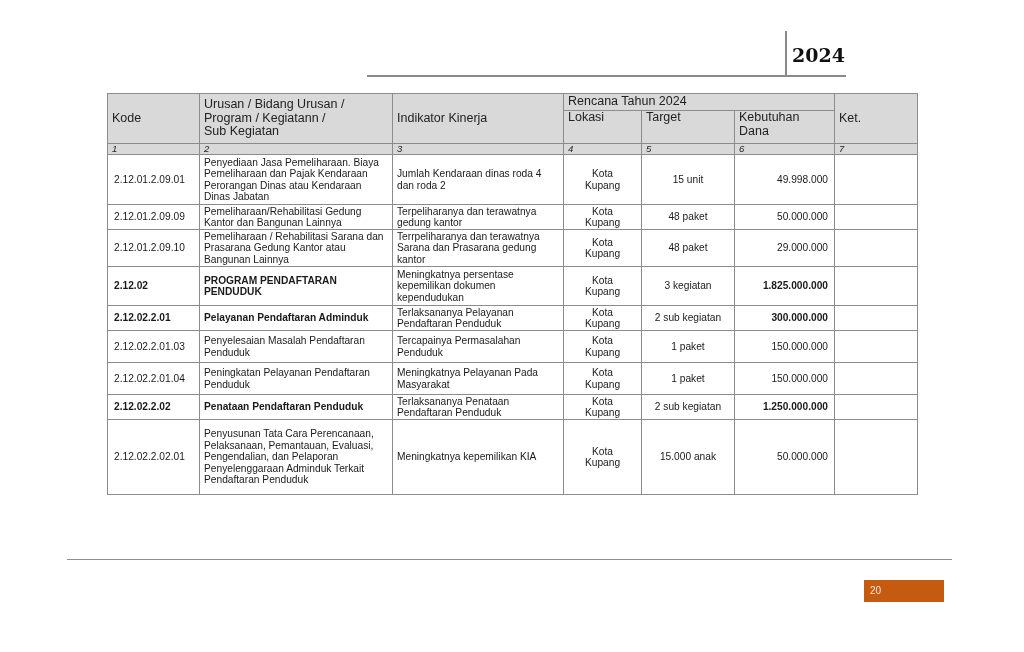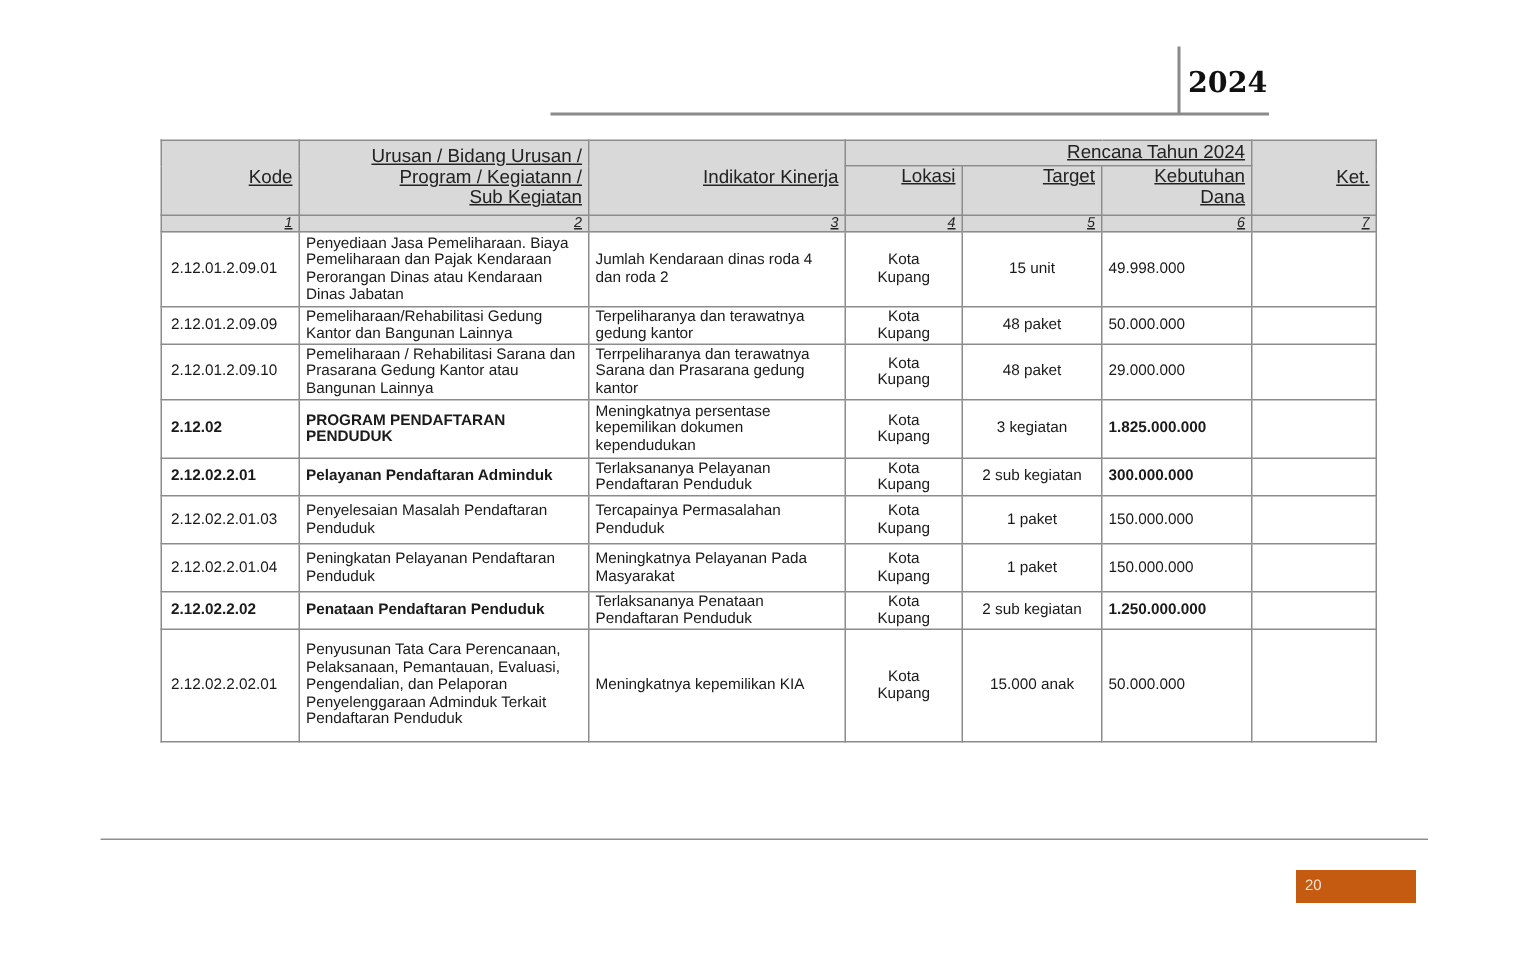--- a/index.html
+++ b/index.html
@@ -4,25 +4,25 @@
 <style>
   html, body { margin:0; padding:0; background:#ffffff; }
   body { width:1024px; height:652px; position:relative; overflow:hidden; font-family:"Liberation Sans", sans-serif; color:#1a1a1a; }
   .hdr-text { position:absolute; right:241px; top:40px; text-align:right; font-family:"DejaVu Sans", sans-serif; font-style:italic; font-size:12px; line-height:17px; color:#222; letter-spacing:-0.1px; }
   .hdr-vline { position:absolute; left:785px; top:31px; width:2px; height:45px; background:#8a8a8a; }
   .hdr-year { position:absolute; left:792px; top:44px; font-family:"DejaVu Serif", serif; font-weight:bold; font-size:19px; color:#111; }
   .hdr-rule { position:absolute; left:367px; top:75px; width:479px; height:2px; background:#8a8a8a; }
 
   table.renja { position:absolute; left:107px; top:93px; border-collapse:collapse; table-layout:fixed; width:810px; font-size:10.2px; }
   table.renja td, table.renja th { border:1px solid #8c8c8c; padding:0 4px; vertical-align:middle; line-height:11.5px; }
-  table.renja thead th { background:#d9d9d9; font-weight:normal; font-size:12.5px; line-height:13.5px; text-align:right; color:#222;text-decoration:underline; }
+  table.renja thead th { background:#d9d9d9; font-weight:normal; font-size:12.5px; line-height:13.5px; text-align:left; color:#222; }
   table.renja thead tr.num th { font-style:italic; font-size:9.5px; line-height:10px; height:10px; }
   .c-kode { text-align:left; padding-left:6px !important; }
   .c-center { text-align:center; }
-  .c-right { padding-right:6px !important; }
+  .c-right { text-align:right; padding-right:6px !important; }
   .bold { font-weight:bold; }
 
   .foot-rule { position:absolute; left:67px; top:559px; width:885px; height:1px; background:#8f8f8f; }
   .page-box { position:absolute; left:864px; top:560px; width:80px; height:22px; background:#c55a11; color:#fbe5d6; font-family:Liberation Sans, sans-serif; font-size:10px; line-height:22px; padding-left:6px; box-sizing:border-box;margin-top:20px; }
 </style>
 </head>
 <body>
 
 <div class="hdr-text">
 </div>

